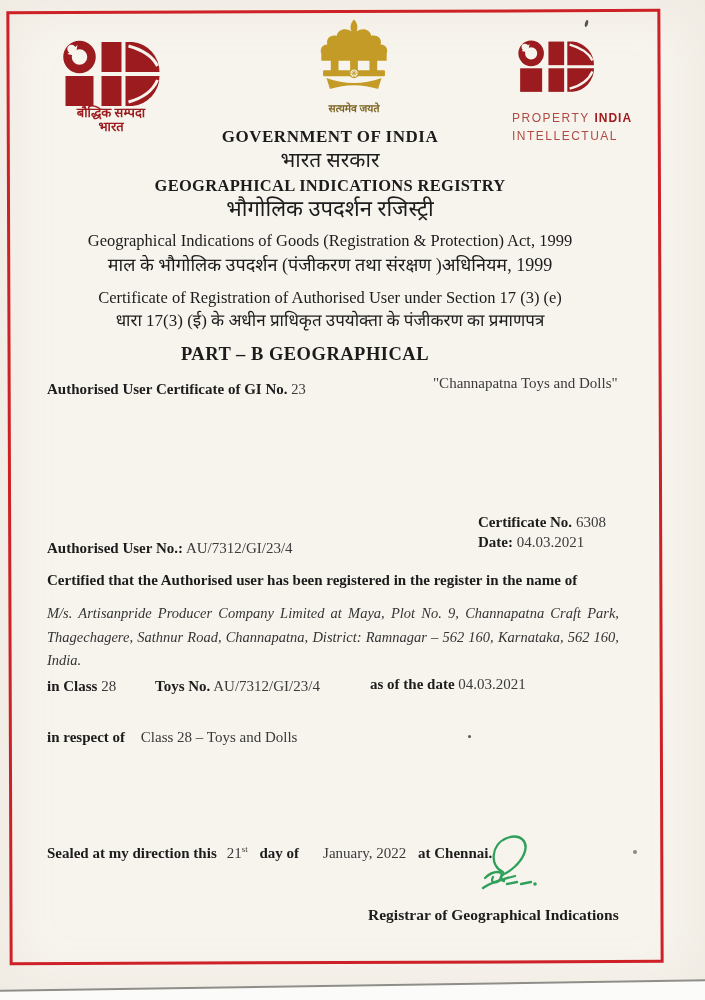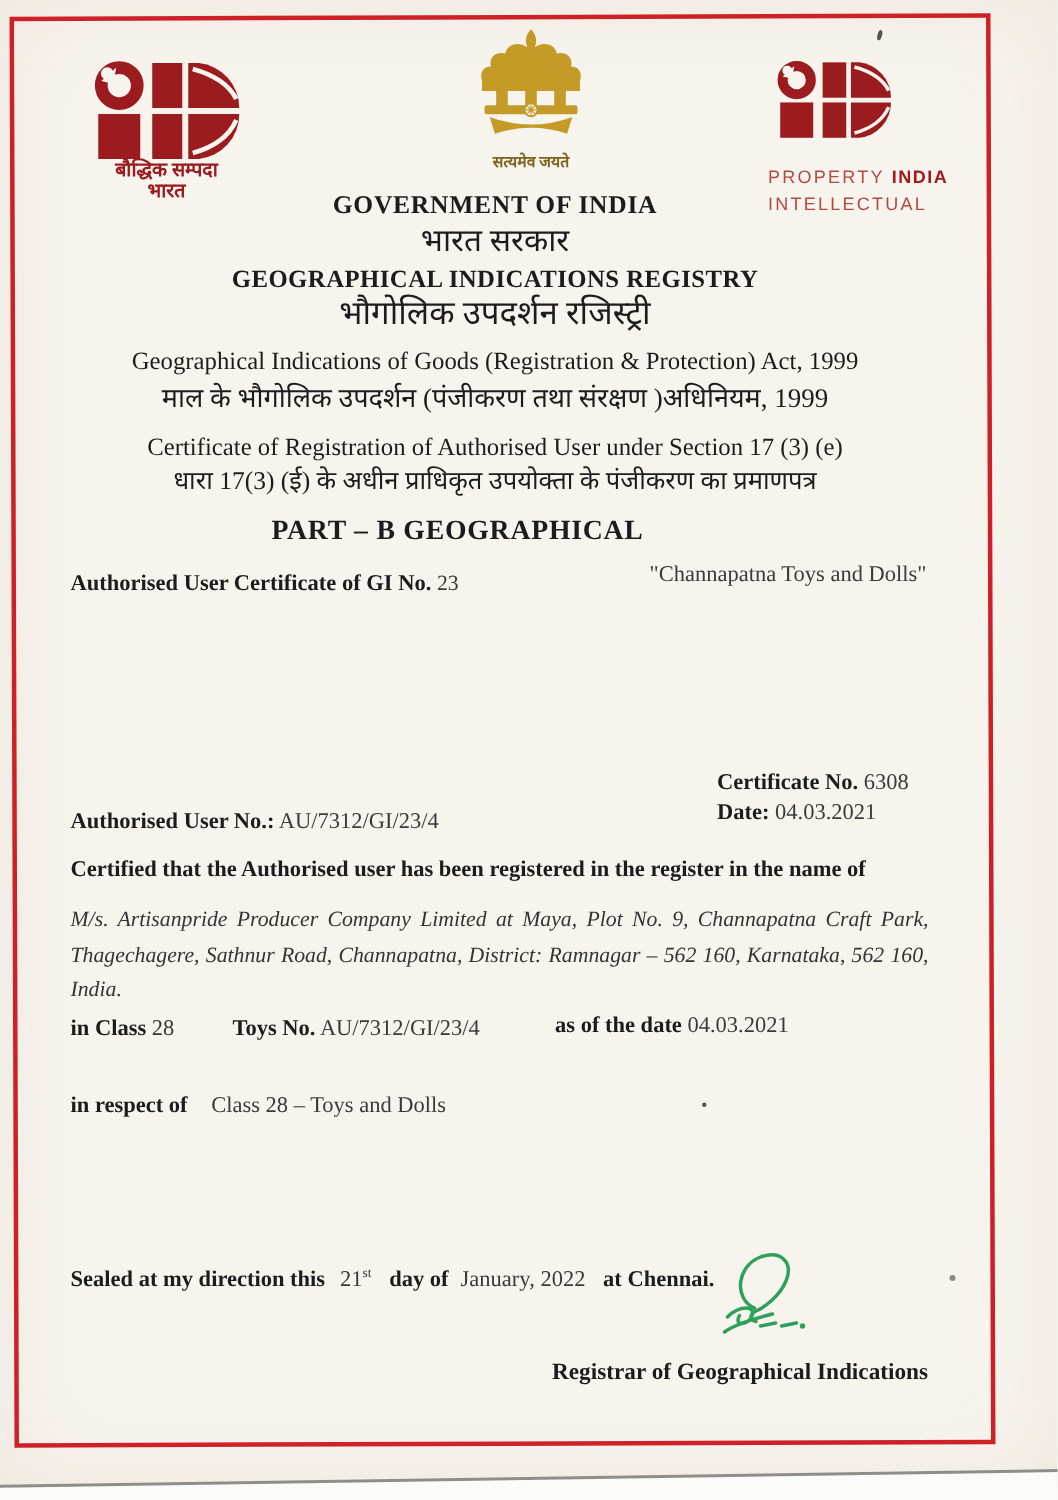--- a/index.html
+++ b/index.html
@@ -147,21 +147,21 @@
   <span class="val">04.03.2021</span>
 </div>
 
 <div class="abs" style="left:47px;top:729px;font-size:15px;">
   <span class="b">in respect of</span>
   <span class="val" style="margin-left:12px;">Class 28 – Toys and Dolls</span>
 </div>
 
 <div class="abs sig-line" style="left:47px;top:845px;font-size:15px;">
   <span class="b" style="margin-right:10px;">Sealed at my direction this</span><span class="val">21</span><sup class="val">st</sup>
-  <span class="b" style="margin-left:8px;margin-right:8px;">day of</span><span class="val">January, 2022</span>
+  <span class="b" style="margin-left:8px;margin-right:24px;">day of</span><span class="val">January, 2022</span>
   <span class="b" style="margin-left:8px;">at Chennai.</span>
 </div>
 
 <svg class="abs" style="left:477px;top:832px;" width="62" height="68" viewBox="0 0 62 68">
   <g fill="none" stroke="#2fa05a" stroke-width="2.3" stroke-linecap="round">
     <path d="M26,40 C12,34 14,12 30,6 C44,1 52,10 47,22 C43,32 32,40 27,42 C23,44 22,48 27,49"></path>
     <path d="M8,46 C16,38 28,38 24,46 C21,52 12,52 16,45"></path>
     <path d="M6,56 C14,50 30,46 38,44"></path>
     <path d="M30,52 L40,50"></path>
     <path d="M44,52 L54,50"></path>

